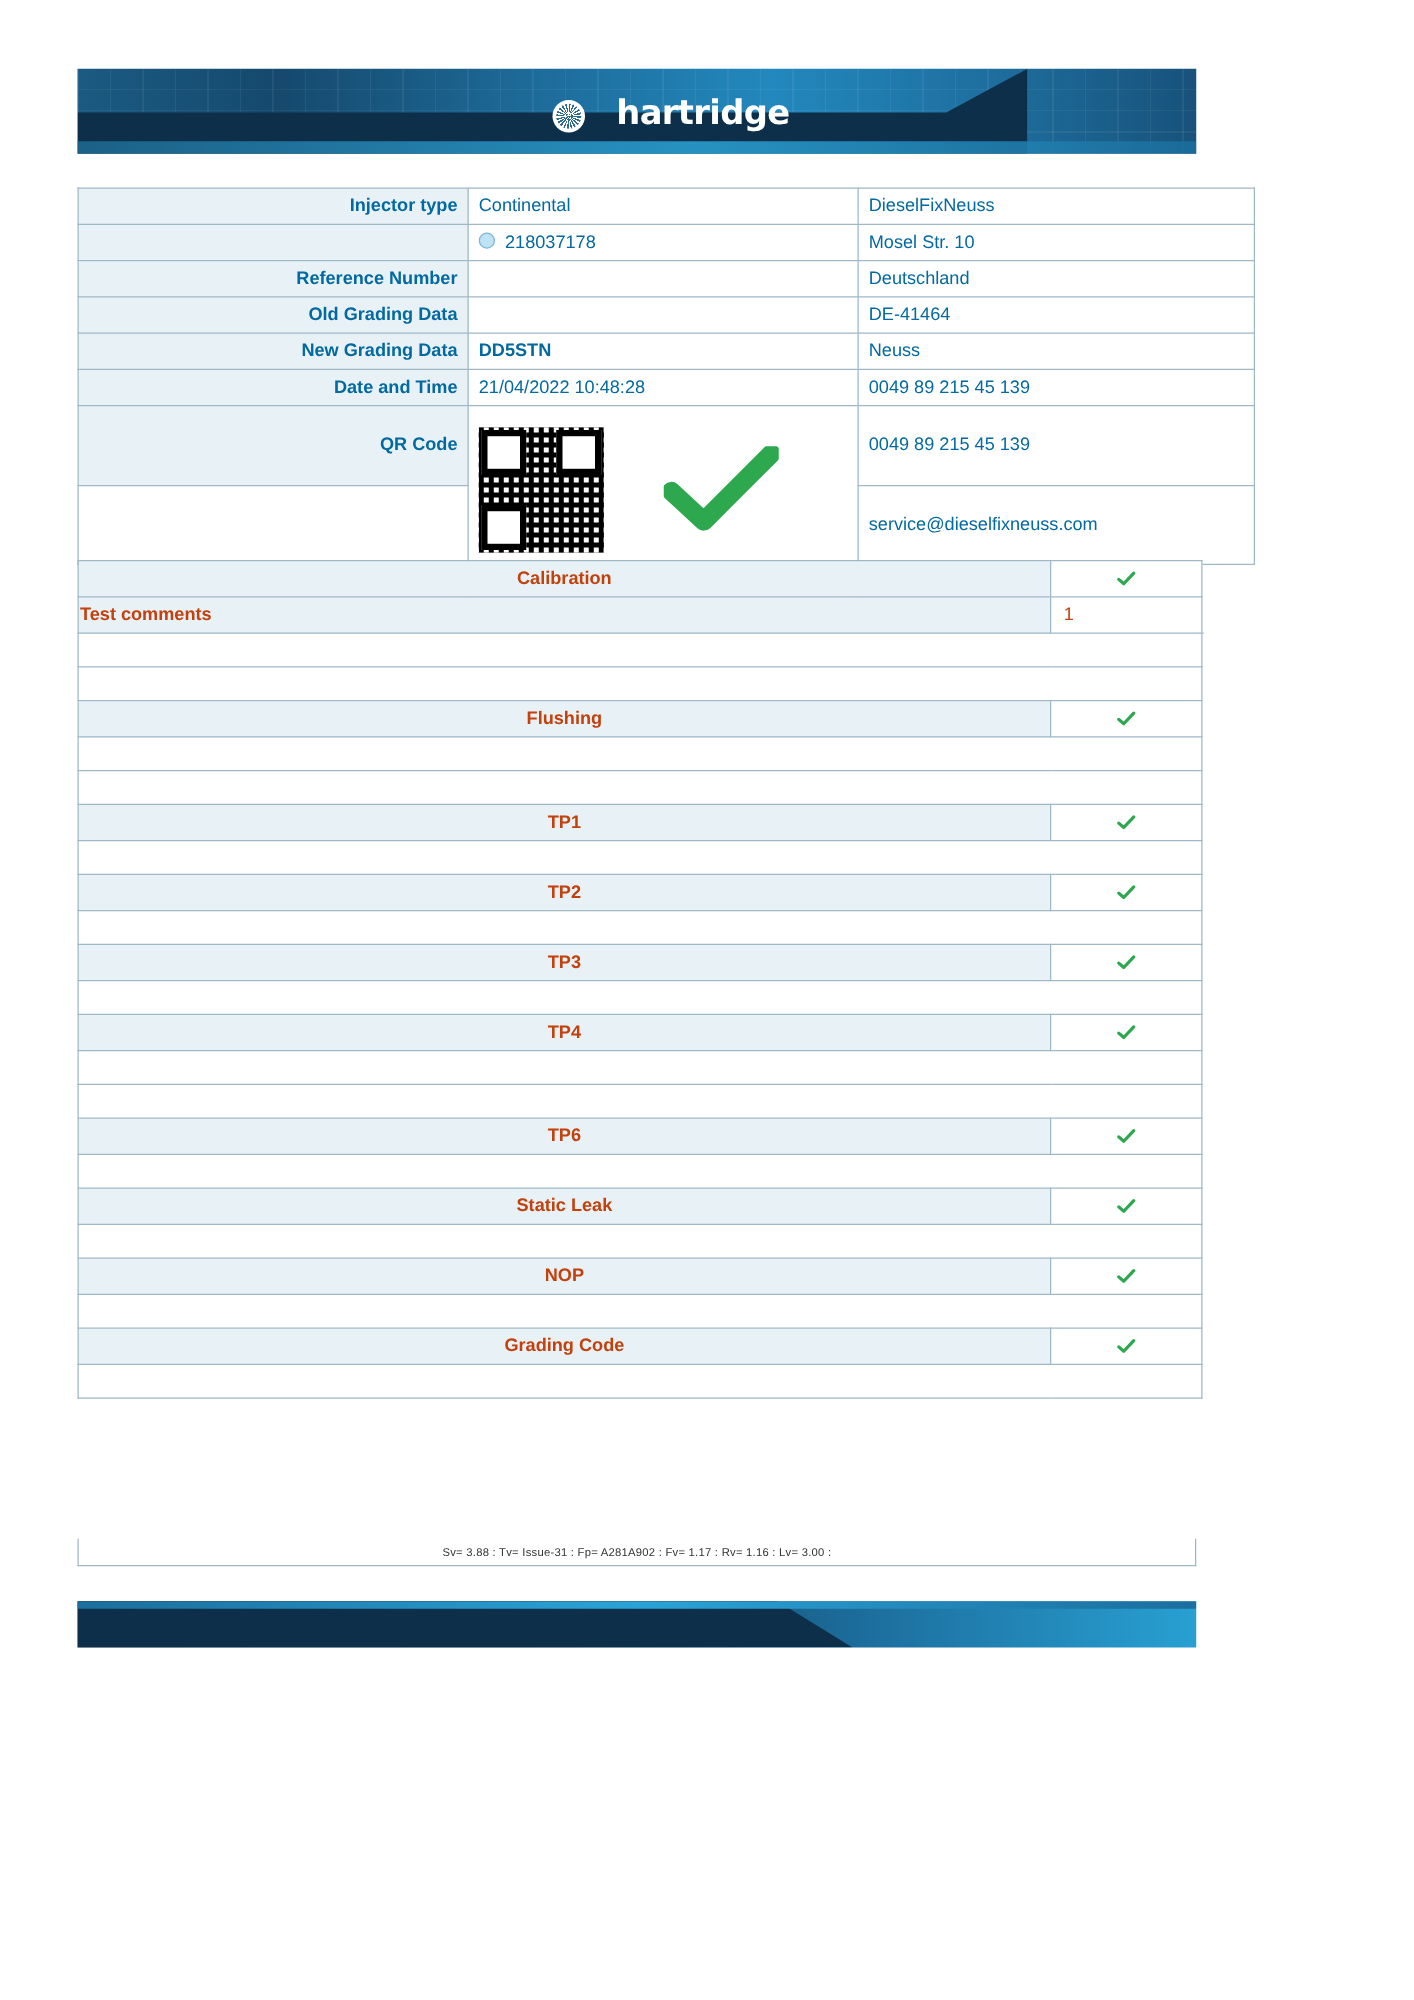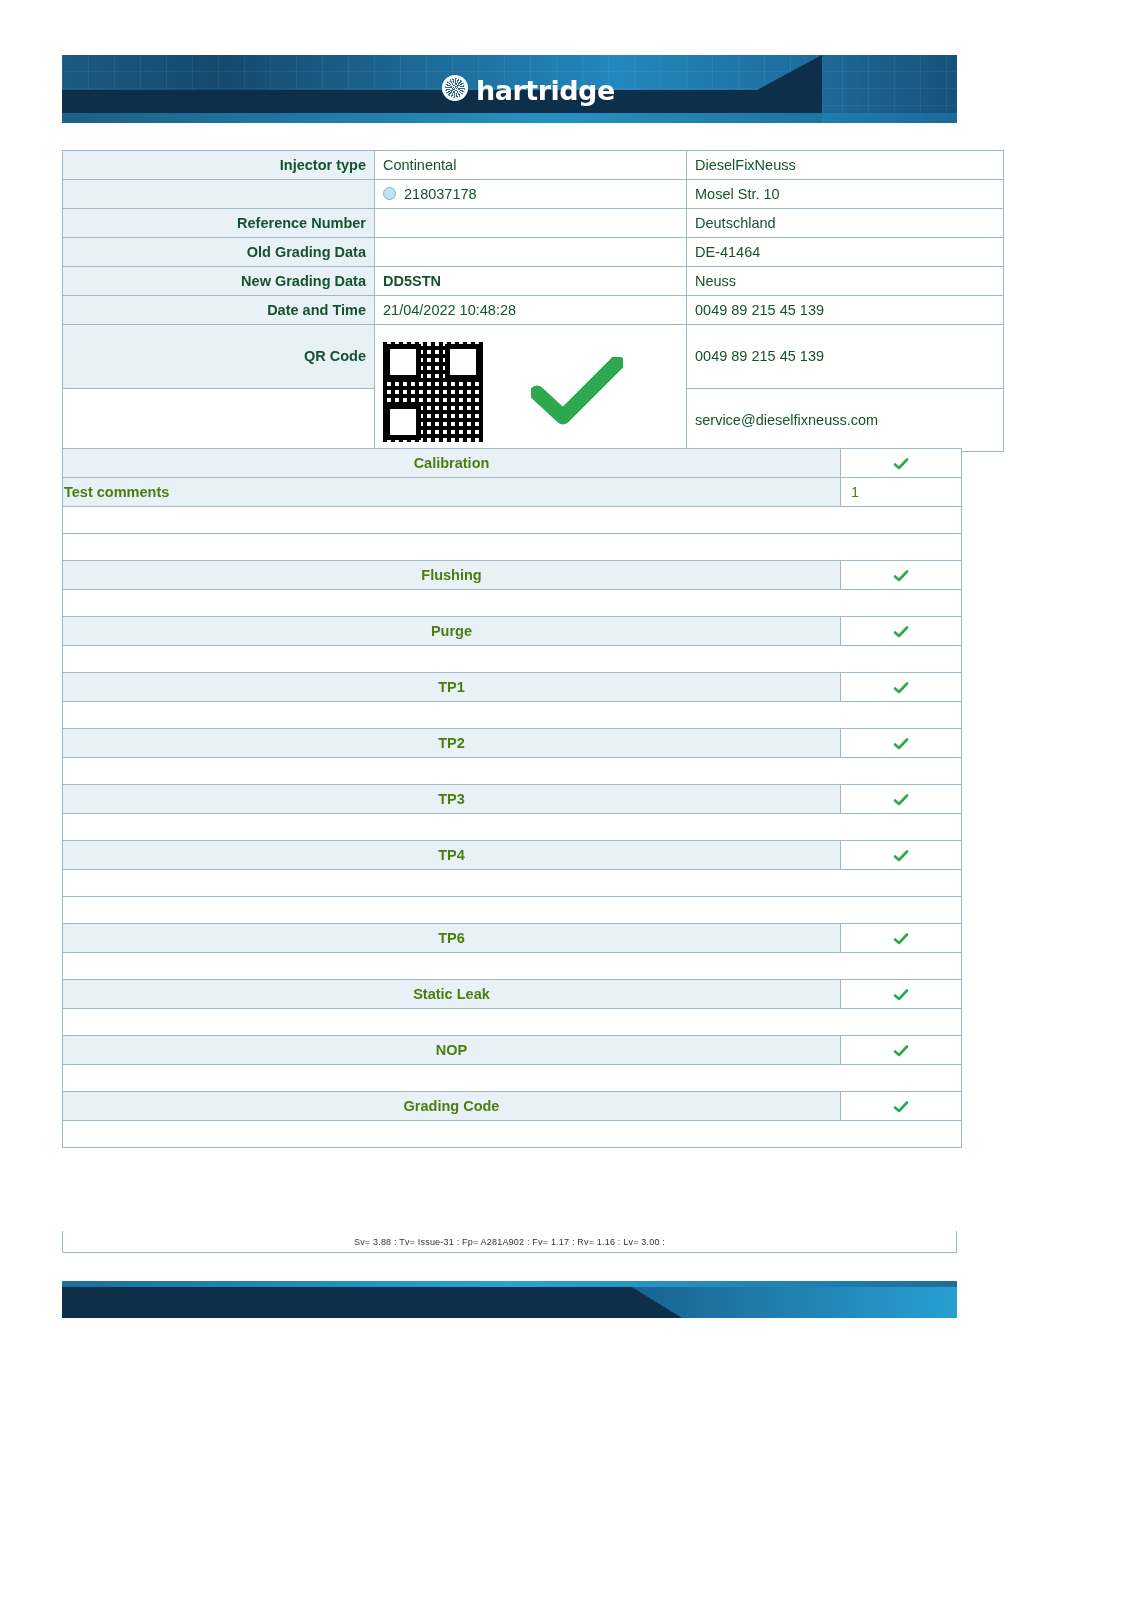--- a/index.html
+++ b/index.html
@@ -48,22 +48,22 @@
     width: 895px;
     height: 10px;
     background: linear-gradient(90deg,#1e6991,#2ba3d6 55%,#1b6e9d);
     opacity: .85;
   }
   .logo {
     position: absolute;
     left: 380px;
     top: 20px;
     display: flex;
-    align-items: flex-start;
-    gap: 8px;
+    align-items: flex-end;
+    gap: 25px;
     color: #ffffff;
   }
   .logo-mark {
     width: 26px;
     height: 26px;
     border-radius: 50%;
     background: radial-gradient(circle at 50% 50%, #ffffff 0 6px, #cfe7f4 6px 8px, #ffffff 8px 13px);
     position: relative;
   }
   .logo-mark::after {
@@ -112,21 +112,21 @@
     top: 150px;
     width: 895px;
     border-collapse: collapse;
     table-layout: fixed;
   }
   .top-table td {
     border: 1px solid #9fb8c6;
     height: 28px;
     padding: 0 8px;
     font-size: 14.5px;
-    color: #14532d;
+    color: #0369a1;
     vertical-align: middle;
   }
   .lbl {
     background: #e8f1f6;
     text-align: right;
     font-weight: bold;
     color: #1f3b50;
     font-size: 14.5px;
     width: 295px;
   }
@@ -194,21 +194,21 @@
     position: absolute;
     left: 62px;
     top: 448px;
     width: 895px;
     border-collapse: collapse;
     table-layout: fixed;
   }
   .results td {
     border: 1px solid #9fb8c6;
     font-size: 14.5px;
-    color: #4d7c0f;
+    color: #c2410c;
   }
   .sec-name {
     background: #e8f1f6;
     text-align: center;
     font-weight: bold;
     height: 26px;
     width: 775px;
     color: #1f3b50;
     font-size: 15px;
   }
@@ -359,28 +359,20 @@
     <td class="sec-check">
       <svg class="tick-small" viewBox="0 0 16 16">
             <path d="M2 8.5 L6 12 L14 3.5" fill="none" stroke="#2ea84f" stroke-width="2.6" stroke-linecap="round" stroke-linejoin="round"></path>
           </svg>
     </td>
   </tr>
   <tr class="spacer">
         <td colspan="2"></td>
       </tr>
 
-  <tr>
-    <td class="sec-name">Purge</td>
-    <td class="sec-check">
-      <svg class="tick-small" viewBox="0 0 16 16">
-            <path d="M2 8.5 L6 12 L14 3.5" fill="none" stroke="#2ea84f" stroke-width="2.6" stroke-linecap="round" stroke-linejoin="round"></path>
-          </svg>
-    </td>
-  </tr>
   <tr class="spacer">
         <td colspan="2"></td>
       </tr>
 
   <tr>
     <td class="sec-name">TP1</td>
     <td class="sec-check">
       <svg class="tick-small" viewBox="0 0 16 16">
             <path d="M2 8.5 L6 12 L14 3.5" fill="none" stroke="#2ea84f" stroke-width="2.6" stroke-linecap="round" stroke-linejoin="round"></path>
           </svg>

